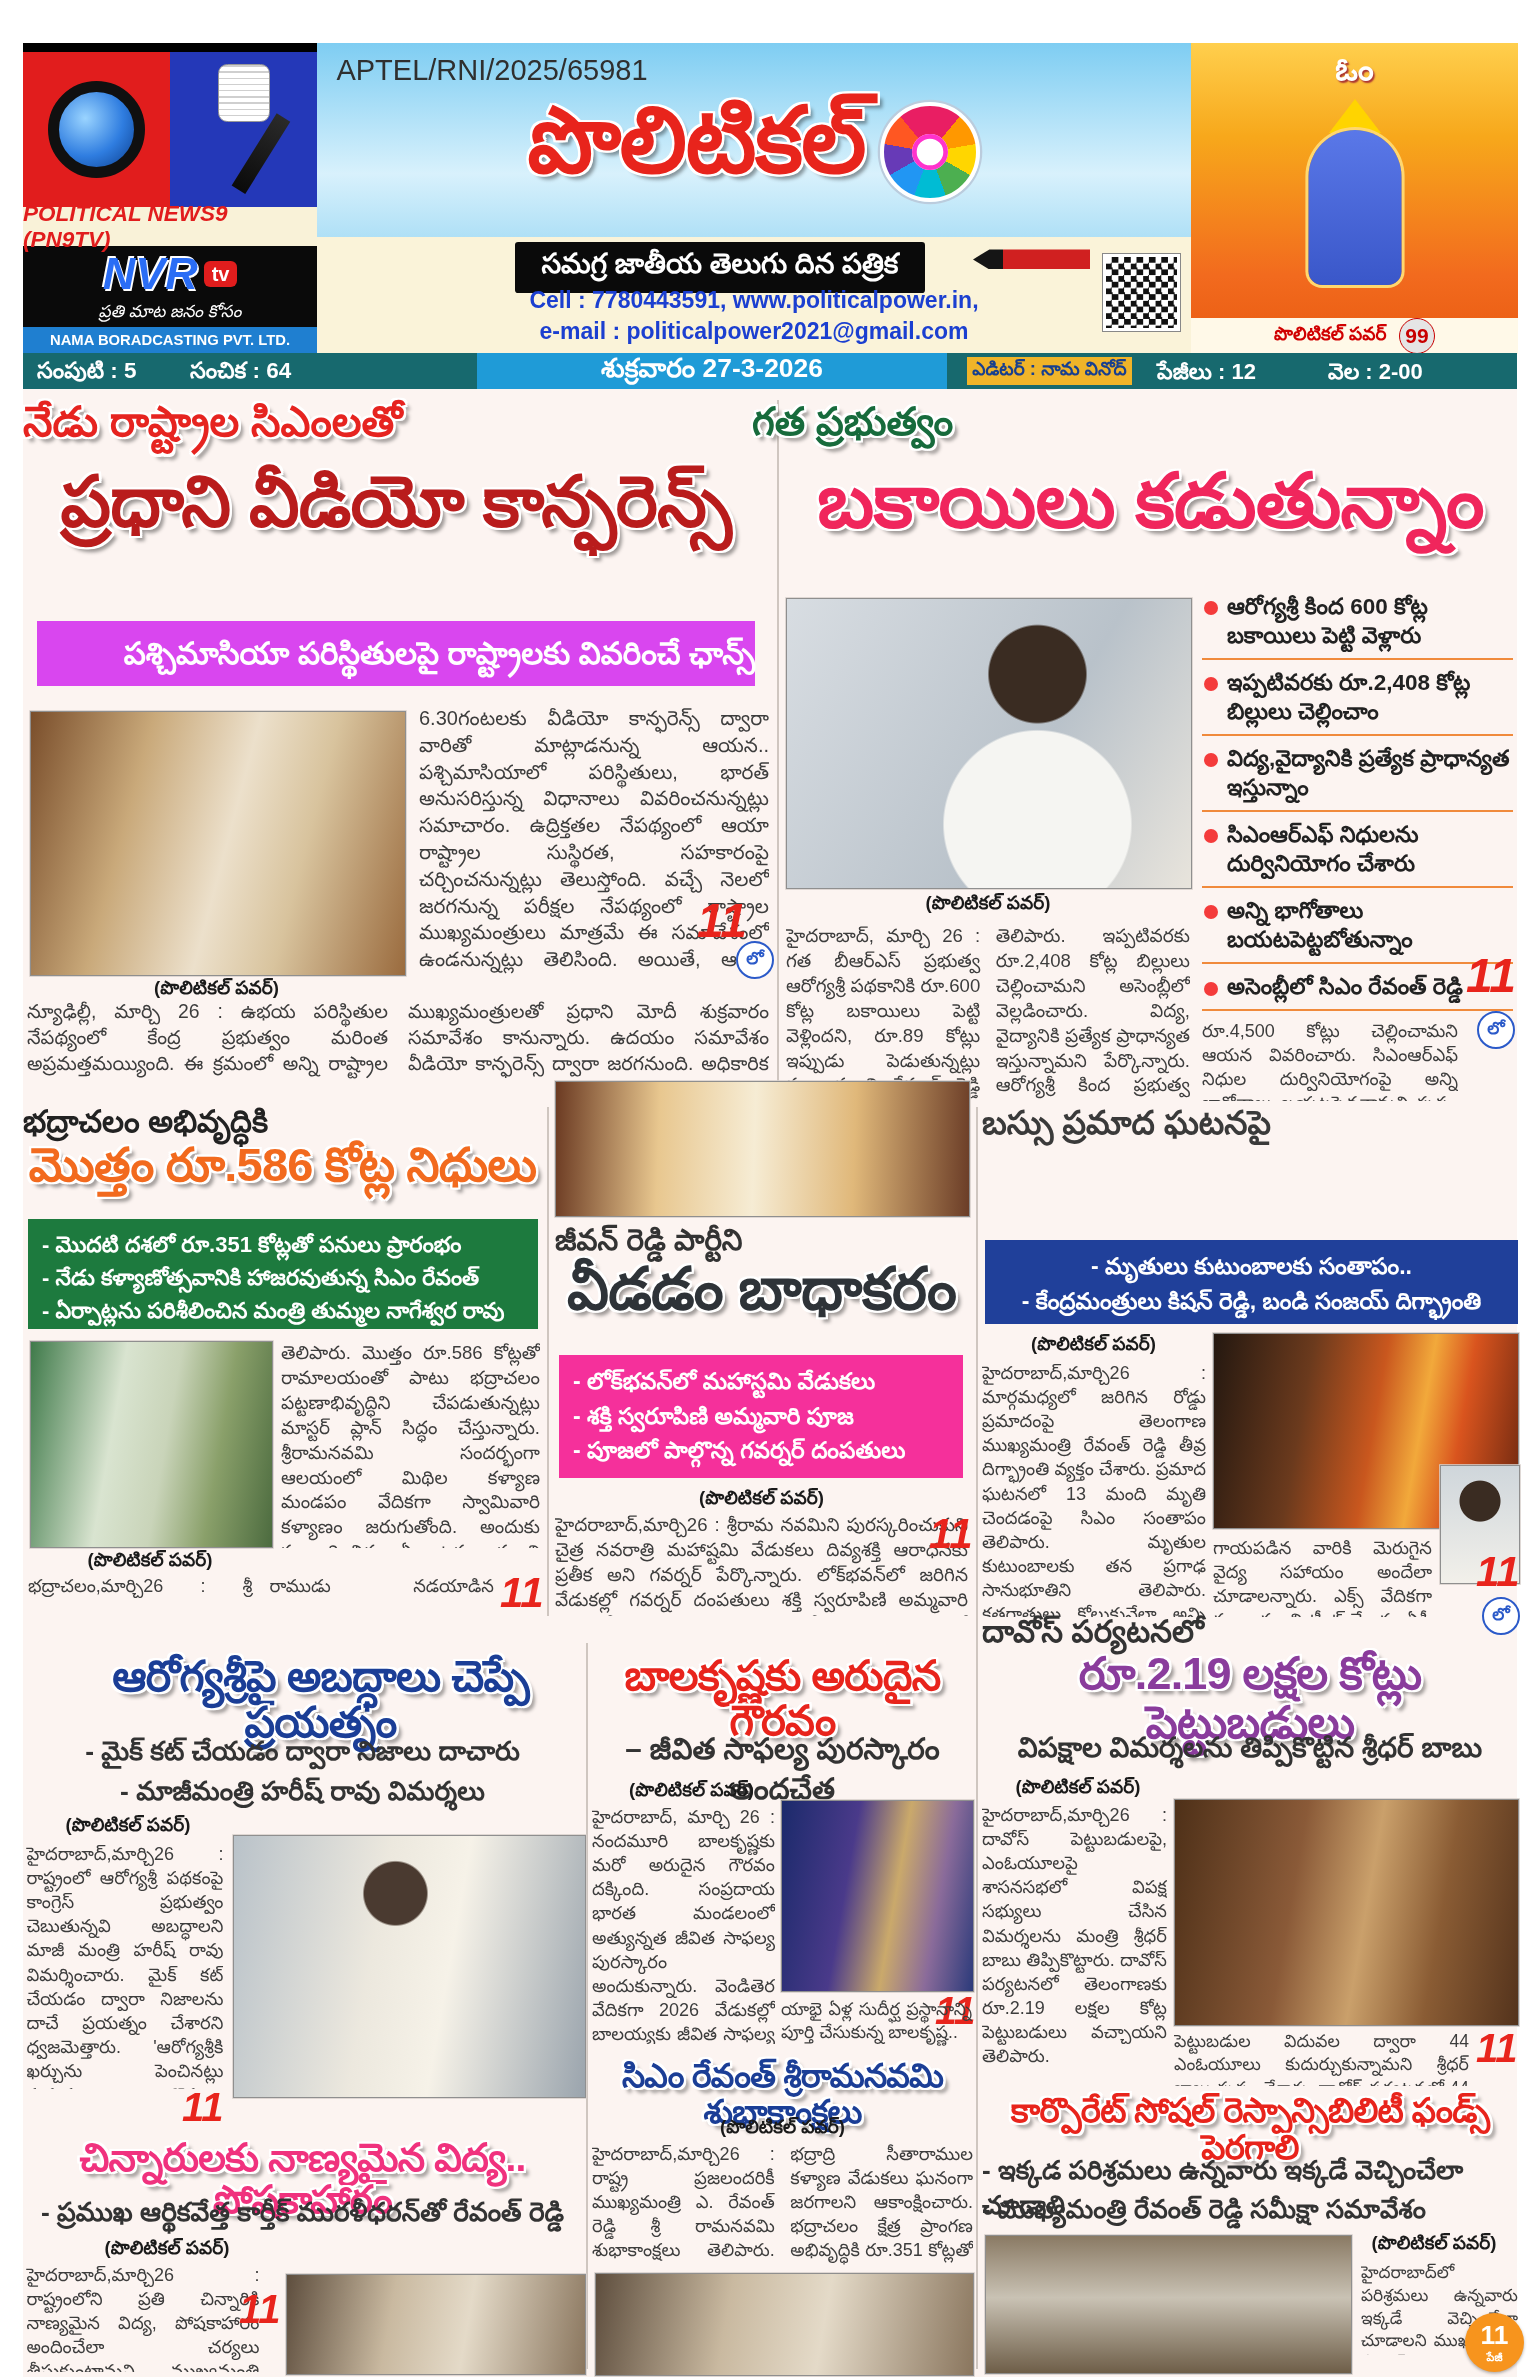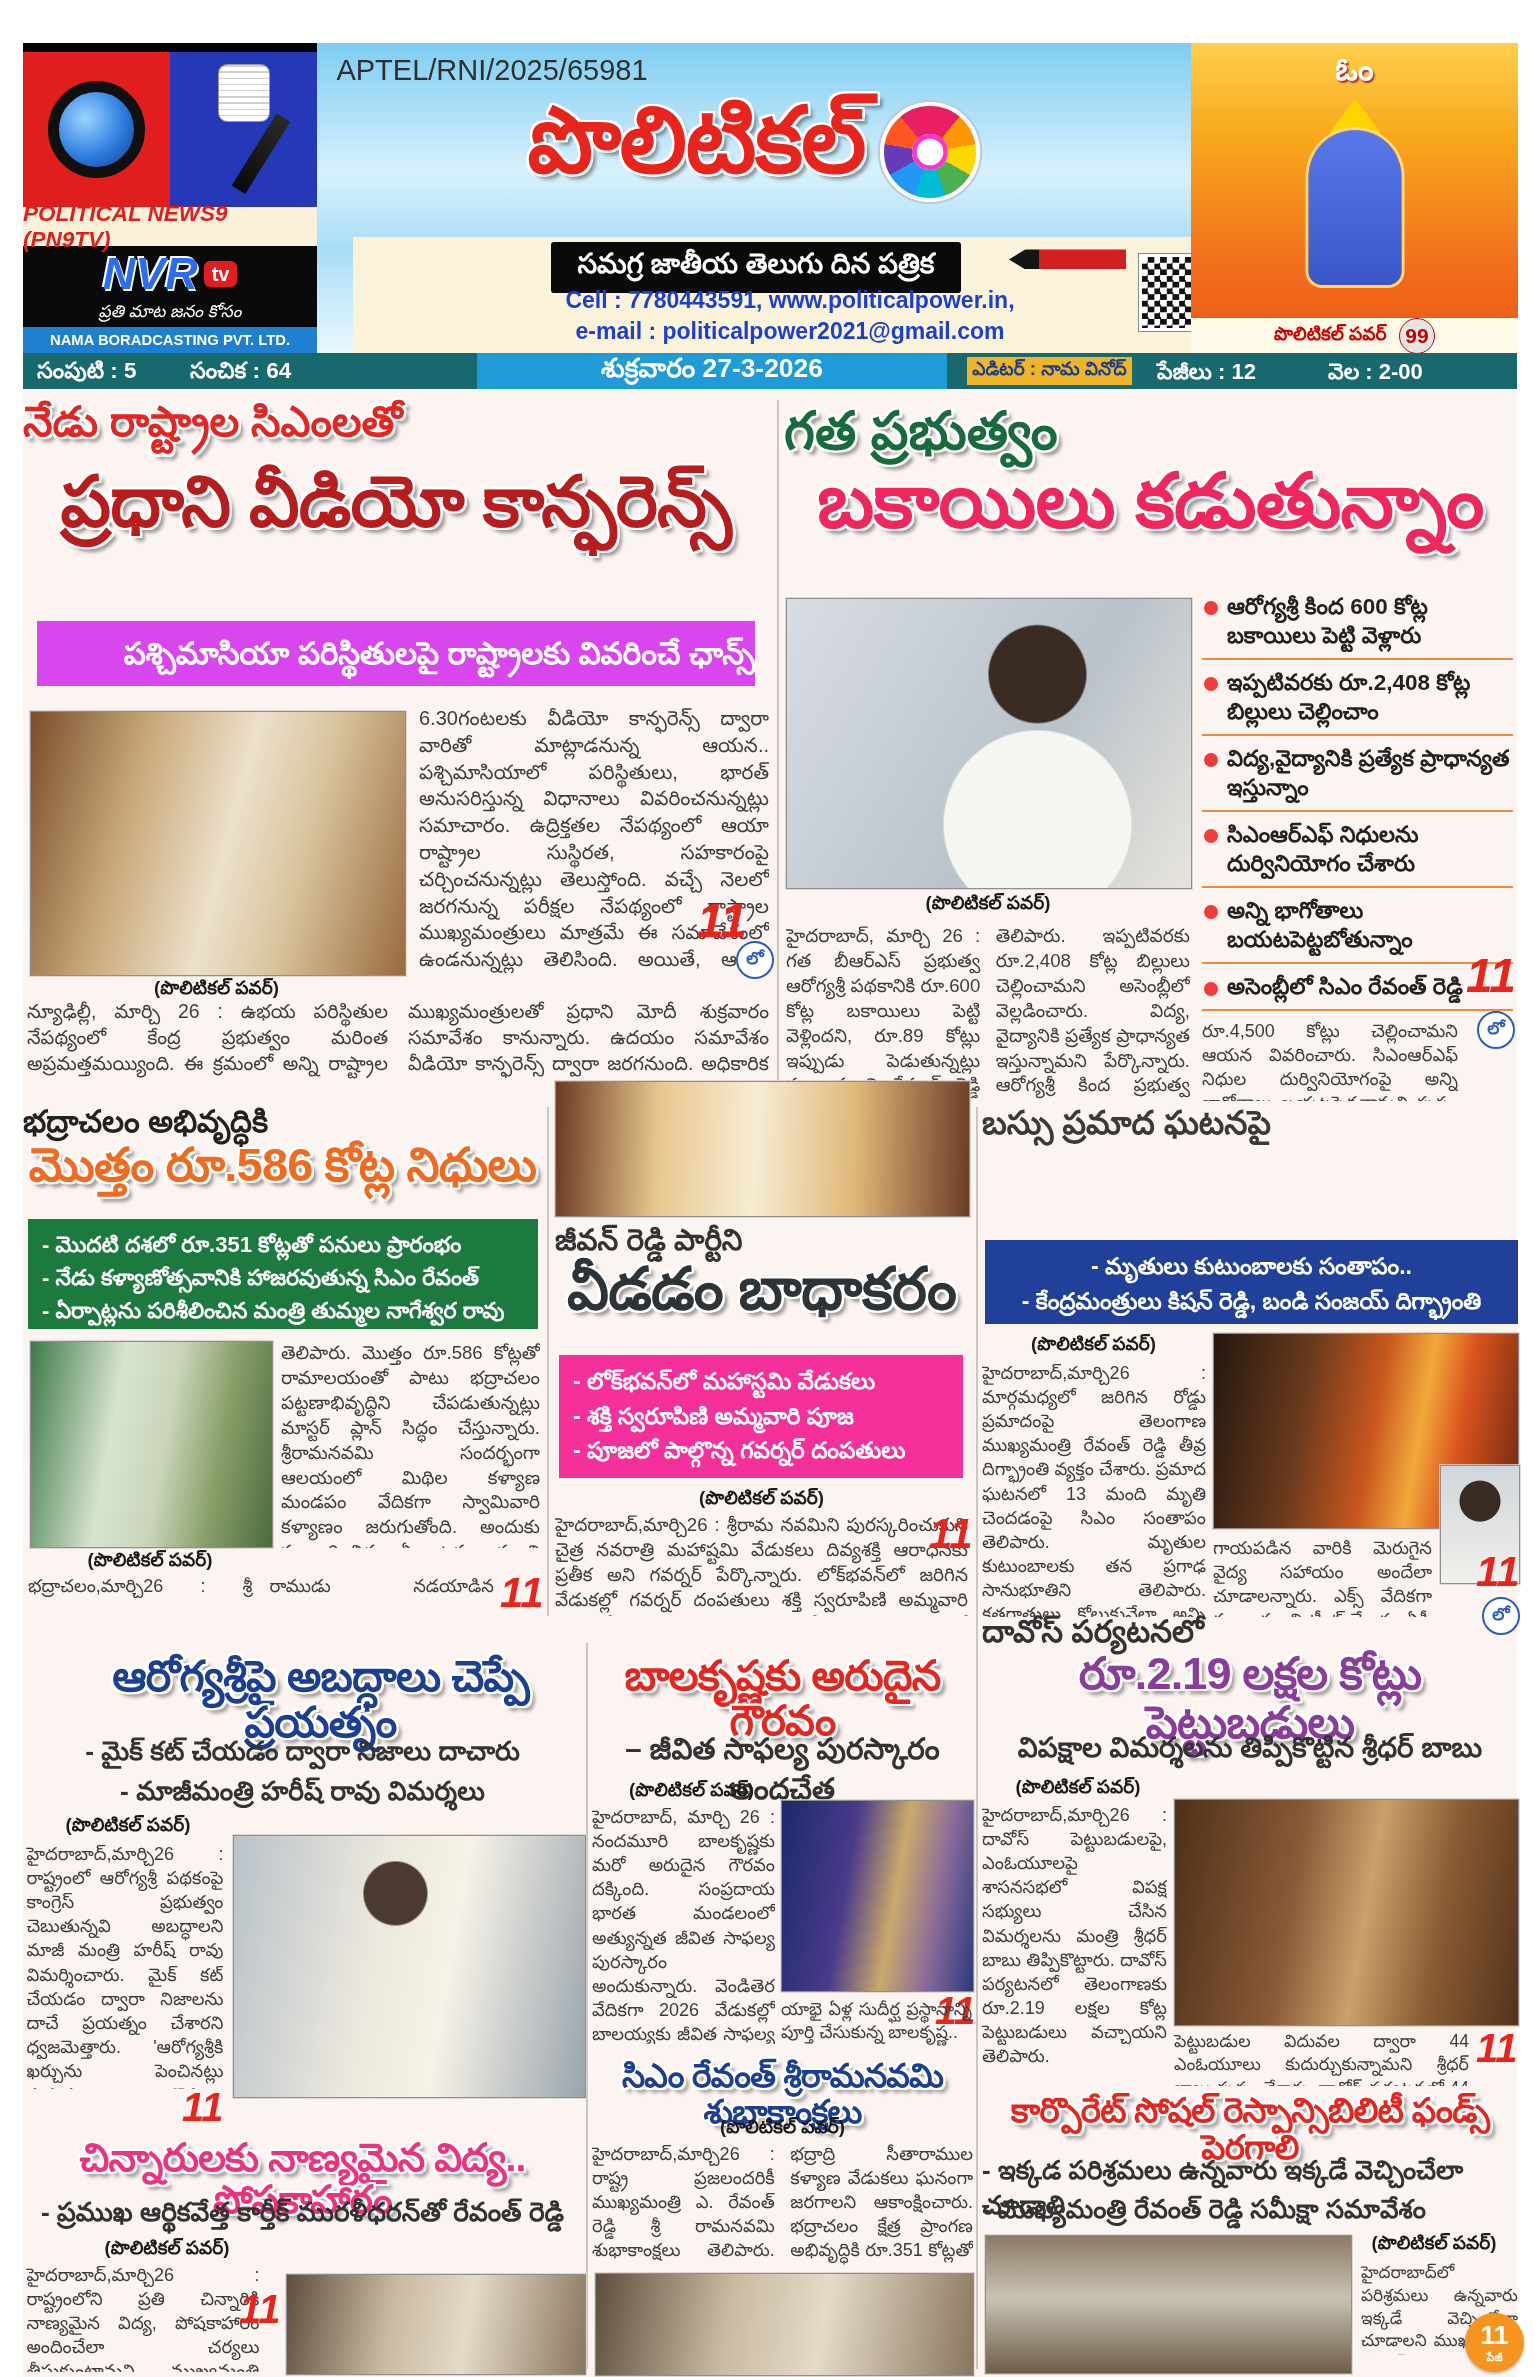--- a/index.html
+++ b/index.html
@@ -38,21 +38,21 @@
   .lo-badge{border:2.3px solid #2b5ac9;color:#2b5ac9;border-radius:50%;width:34px;height:34px;
             display:flex;align-items:center;justify-content:center;font-weight:800;font-size:17px;background:#fff;}
   .vline{width:1.6px;background:#cfc6c0;}
   .bullet-item{display:flex;gap:9.3px;align-items:flex-start;padding:7.8px 1.6px;
                border-bottom:2.3px solid #f08a3c;font-size:22.5px;font-weight:800;color:#222;line-height:1.3;}
   .bullet-item:last-child{border-bottom:2.3px solid #f08a3c;}
   .dot{min-width:14px;height:14px;border-radius:50%;background:#f43b3b;margin-top:9.3px;}
   .subhead{font-weight:800;color:#333;text-align:center;line-height:1.35;}
   
   .sky{background:linear-gradient(180deg,#7ecdf2,#d8f1fc 42%,#a8ddf5 66%,#eaf9ff);}
-  .cream{background:#faf3d9;margin-left:36px;}
+  .cream{background:#faf3d9;}
   .blackpill{background:#0a0a0a;color:#fff;font-weight:700;border-radius:3.1px;}
   .flower{width:92px;height:92px;border-radius:50%;border:4.7px solid #fff;box-shadow:0 0 0 2.3px #bcd;
     background:conic-gradient(#e91e63 0 40deg,#ff9800 0 80deg,#ffd600 0 120deg,#4caf50 0 160deg,
       #00bcd4 0 200deg,#2196f3 0 240deg,#673ab7 0 280deg,#ff5722 0 320deg,#e91e63 0 360deg);
     position:relative;}
   .flower-core{position:absolute;left:50%;top:50%;width:36px;height:36px;border-radius:50%;
     background:#fff;transform:translate(-50%,-50%);box-shadow:inset 0 0 0 4.7px #f3c;}
   .qr{background:repeating-conic-gradient(#111 0 25%,#fff 0 50%) 0 0/12.4px 12.4px;border:3.9px solid #fff;outline:0.8px solid #888;}
   .globe{width:75px;height:75px;border-radius:50%;border:11px solid #101010;
     background:radial-gradient(circle at 35% 35%,#9ad4ff,#2f7de0 55%,#0b3d8c);}
@@ -150,21 +150,21 @@
   <div class="abs kick ol" style="left:23px;top:398px;width:746px;font-size:42px;color:#e62420;">నేడు రాష్ట్రాల సిఎంలతో</div>
   <div class="abs hl ol" style="left:23px;top:464px;width:746px;font-size:71px;color:#b91c1c;">ప్రధాని వీడియో కాన్ఫరెన్స్</div>
   <div class="abs strap" style="left:37px;top:621px;width:718px;height:65px;font-size:31px;line-height:65px;">పశ్చిమాసియా పరిస్థితులపై రాష్ట్రాలకు వివరించే ఛాన్స్</div>
   <div class="abs photo ph-modi" style="left:29.5px;top:711px;width:374px;height:263px;"></div>
   <div class="abs cap" style="left:29.5px;top:977px;width:374px;">(పొలిటికల్ పవర్)</div>
   <div class="abs body-txt" style="left:419px;top:705px;width:350px;height:270px;overflow:hidden;font-size:20px;">6.30గంటలకు వీడియో కాన్ఫరెన్స్ ద్వారా వారితో మాట్లాడనున్న ఆయన.. పశ్చిమాసియాలో పరిస్థితులు, భారత్ అనుసరిస్తున్న విధానాలు వివరించనున్నట్లు సమాచారం. ఉద్రిక్తతల నేపథ్యంలో ఆయా రాష్ట్రాల సుస్థిరత, సహకారంపై చర్చించనున్నట్లు తెలుస్తోంది. వచ్చే నెలలో జరగనున్న పరీక్షల నేపథ్యంలో రాష్ట్రాల ముఖ్యమంత్రులు మాత్రమే ఈ సమావేశంలో ఉండనున్నట్లు తెలిసింది. అయితే, ఆయా రాష్ట్రాల ప్రధాన కార్యదర్శులతో కేబినెట్ సెక్రటరీ ప్రత్యేకంగా సమావేశం కానున్నారు. ప్రధాని-సీఎంల వీడియో కాన్ఫరెన్స్‌లో తీసుకున్న నిర్ణయాలను కొనసాగించే అంశాలను అధికారులు పరిశీలించనున్నారు.</div>
   <div class="abs jump" style="left:697px;top:899px;font-size:48px;">11</div>
   <div class="abs lo-badge" style="left:736px;top:941px;">లో</div>
   <div class="abs body-txt" style="left:27px;top:998px;width:742px;height:103px;overflow:hidden;column-count:2;column-gap:20px;">న్యూఢిల్లీ, మార్చి 26 : ఉభయ పరిస్థితుల నేపథ్యంలో కేంద్ర ప్రభుత్వం మరింత అప్రమత్తమయ్యింది. ఈ క్రమంలో అన్ని రాష్ట్రాల ముఖ్యమంత్రులతో ప్రధాని మోదీ శుక్రవారం సమావేశం కానున్నారు. ఉదయం సమావేశం వీడియో కాన్ఫరెన్స్ ద్వారా జరగనుంది. అధికారిక వర్గాలు ఈ విషయం వెల్లడించాయి. జిల్లాల వారీగా పరిస్థితులను సమీక్షించనున్నారు.</div>
 
-  <div class="abs kick ol" style="left:784px;top:400px;width:733px;font-size:53px;color:#176b3c;">గత ప్రభుత్వం</div>
+  <div class="abs kick ol" style="left:752px;top:400px;width:733px;font-size:39px;color:#176b3c;">గత ప్రభుత్వం</div>
   <div class="abs hl ol" style="left:784px;top:460px;width:733px;font-size:76px;color:#f0265c;">బకాయిలు కడుతున్నాం</div>
   <div class="abs photo ph-revanth" style="left:786px;top:598px;width:404px;height:289px;"></div>
   <div class="abs cap" style="left:786px;top:892px;width:404px;">(పొలిటికల్ పవర్)</div>
   <div class="abs" style="left:1202px;top:584px;width:311px;">
     <div class="bullet-item">
         <span class="dot"></span>
         <span>ఆరోగ్యశ్రీ కింద 600 కోట్ల బకాయిలు పెట్టి వెళ్లారు</span>
       </div>
     <div class="bullet-item">
         <span class="dot"></span>

